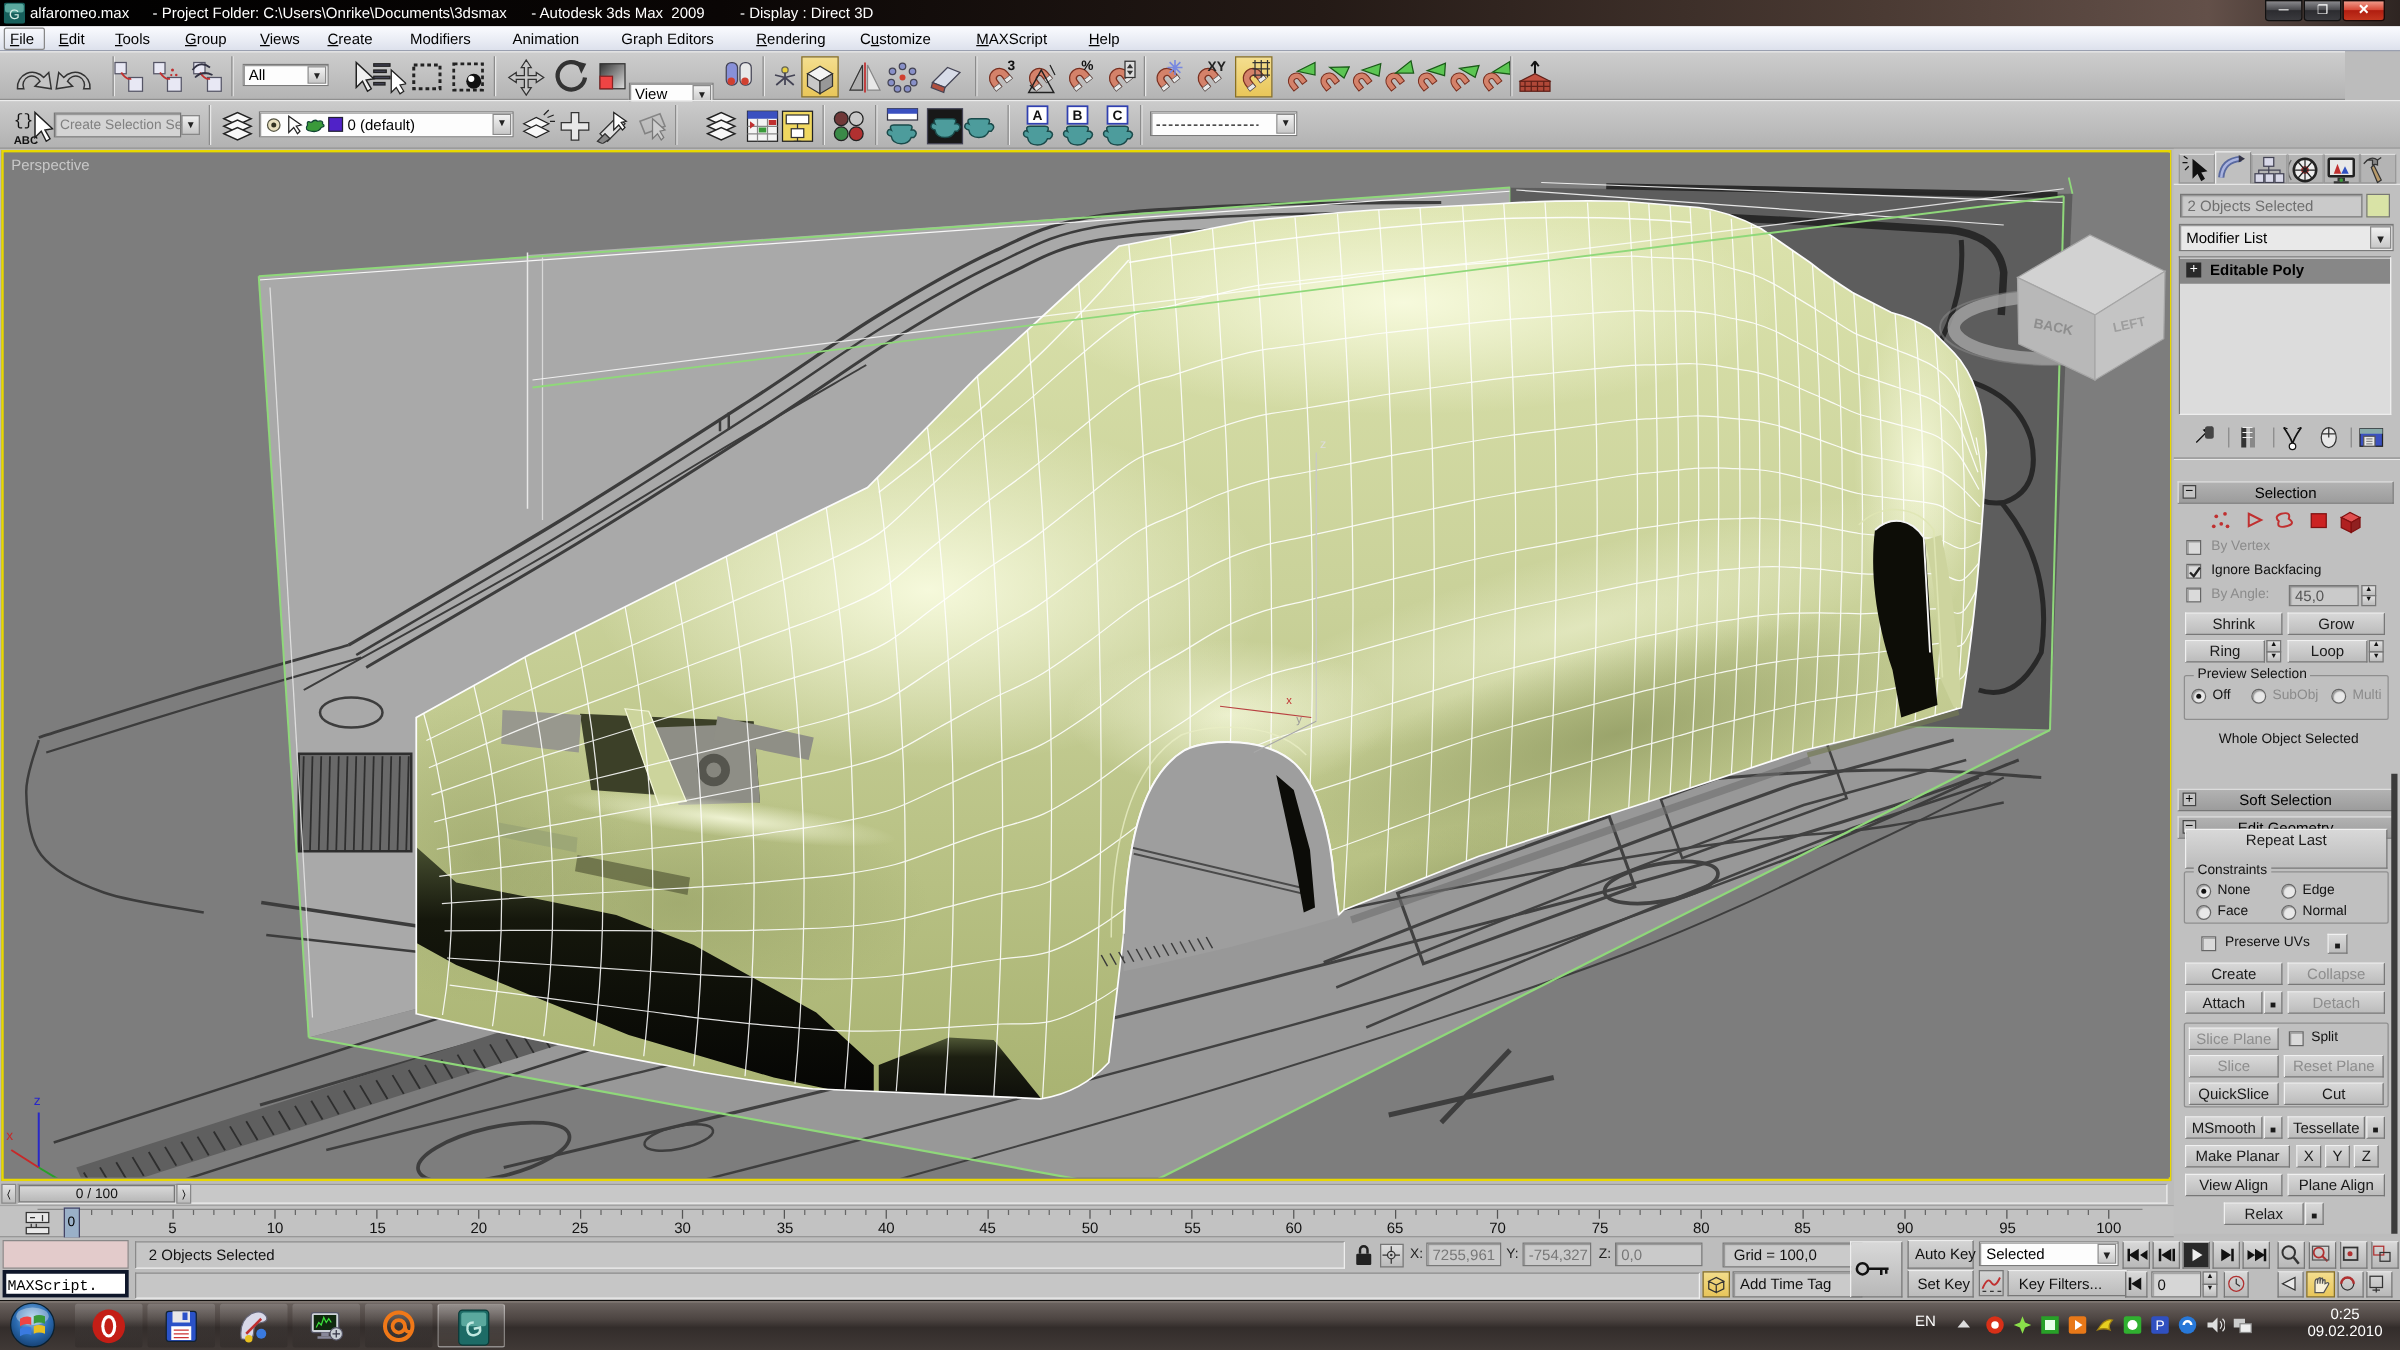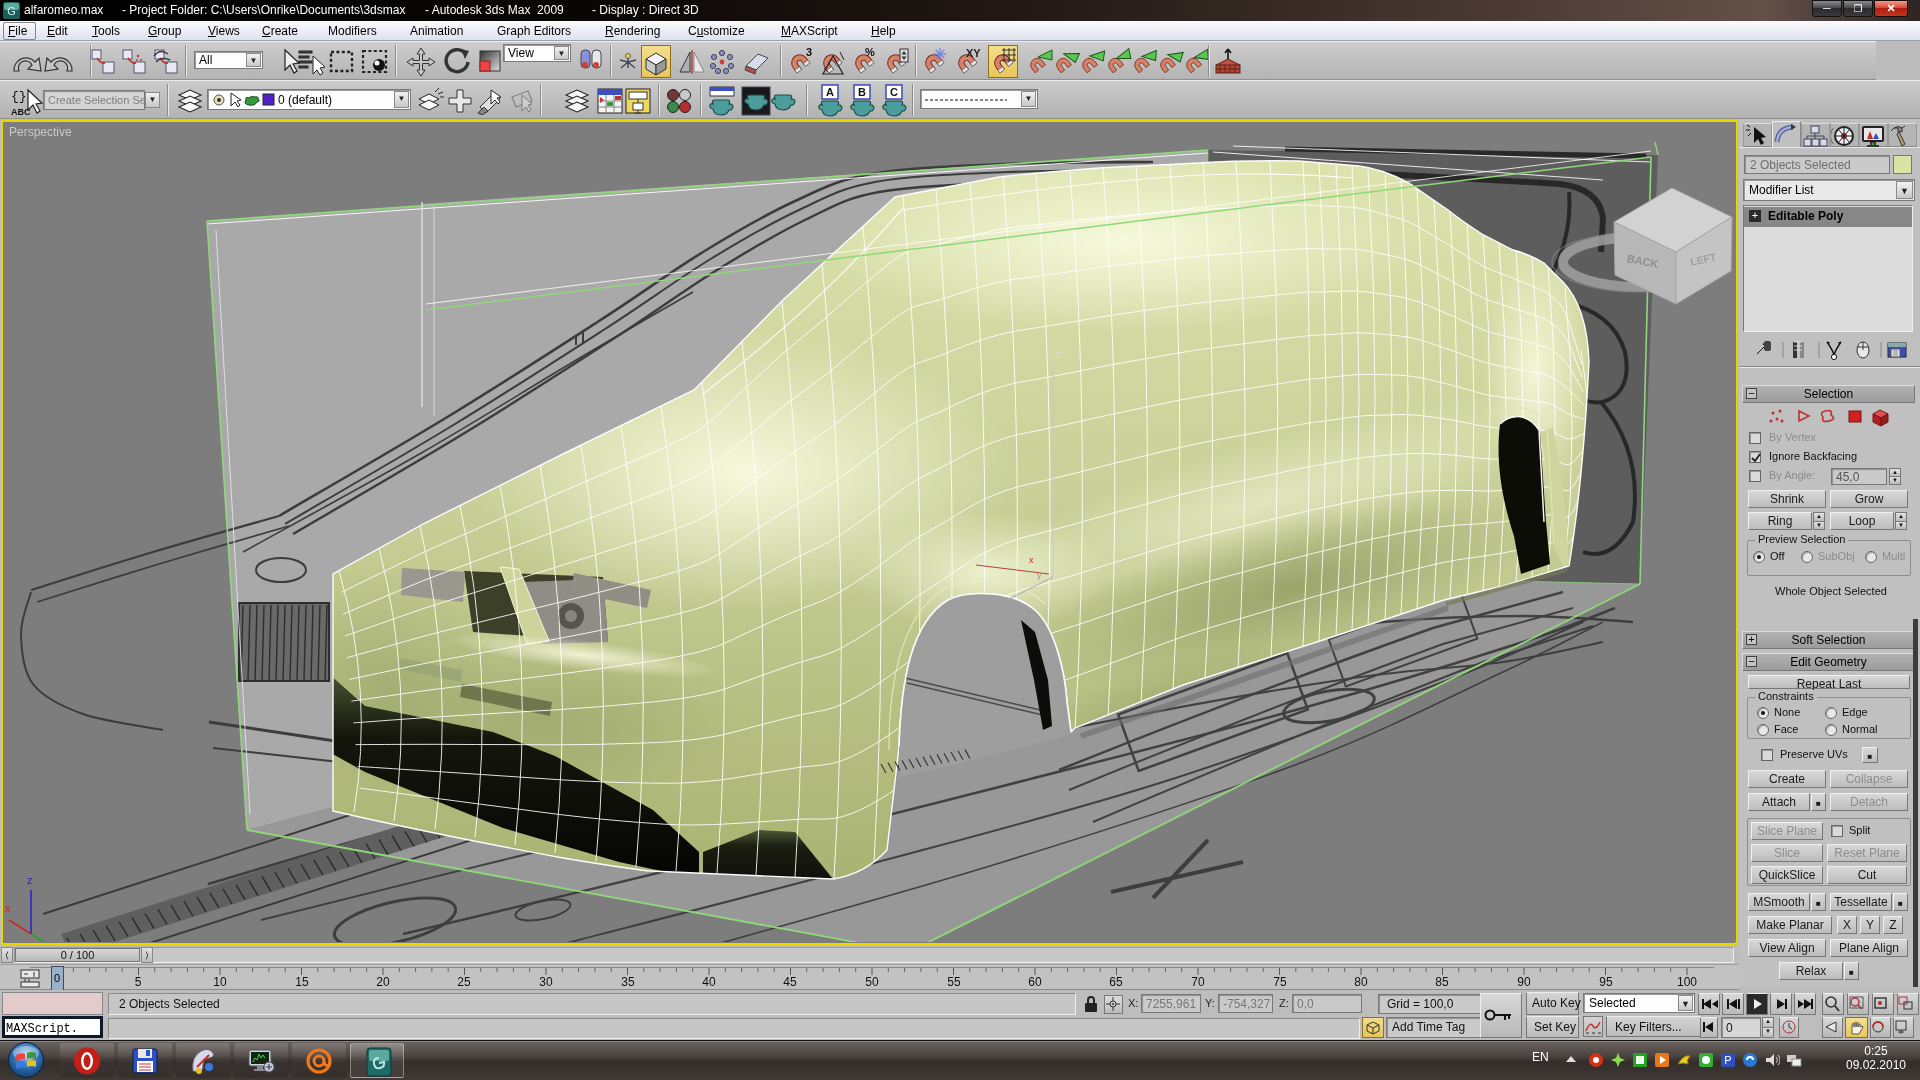--- a/index.html
+++ b/index.html
@@ -428,21 +428,21 @@
 <svg class="abs" style="left:478px;top:7px" width="26" height="26">
       <defs>
         <linearGradient id="sg1" x1="0" y1="0" x2="1" y2="1">
           <stop offset="0" stop-color="#333"></stop>
           <stop offset="1" stop-color="#ddd"></stop>
         </linearGradient>
       </defs>
       <rect x="2" y="2" width="20" height="20" fill="url(#sg1)" stroke="#333"></rect>
       <rect x="2" y="12" width="10" height="10" fill="#e44" stroke="#822"></rect>
     </svg>
-<div class="combo" style="left:503px;top:2px;width:68px;height:18px">
+<div class="combo" style="left:503px;top:24px;width:68px;height:18px">
       <span style="position:absolute;left:4px;top:1px">View</span>
       <span class="ar">▼</span>
     </div>
 <svg class="abs" style="left:578px;top:6px" width="28" height="28">
       <rect x="3" y="2" width="9" height="18" rx="4" fill="#8890d8" stroke="#445"></rect>
       <rect x="14" y="2" width="9" height="18" rx="4" fill="#e8e8e8" stroke="#445"></rect>
       <circle cx="7" cy="17" r="3" fill="#d04030"></circle>
       <circle cx="18" cy="17" r="3" fill="#d04030"></circle>
     </svg>
 <div class="sep" style="left:610px"></div>
@@ -845,21 +845,21 @@
 <div class="lbl abs" style="left:16px;top:414px;background:#c0c0c0;padding:0 3px">Preview Selection</div>
 <div class="radio on abs" style="left:14px;top:432px"></div>
 <div class="lbl abs" style="left:31px;top:431px">Off</div>
 <div class="radio abs" style="left:62px;top:432px"></div>
 <div class="lbl abs" style="left:79px;top:431px;color:#8b8b8b">SubObj</div>
 <div class="radio abs" style="left:126px;top:432px"></div>
 <div class="lbl abs" style="left:143px;top:431px;color:#8b8b8b">Multi</div>
 <div class="lbl abs" style="left:36px;top:466px">Whole Object Selected</div>
 <div class="roll abs" style="left:3px;top:512px"><b>+</b>Soft Selection</div>
 <div class="roll abs" style="left:3px;top:534px"><b>−</b>Edit Geometry</div>
-<div class="btn abs" style="left:9px;top:556px;width:162px;height:14px;line-height:16px"><span>Repeat Last</span></div>
+<div class="btn abs" style="left:9px;top:544px;width:162px;height:32px;line-height:16px"><span>Repeat Last</span></div>
 <div class="grp abs" style="left:8px;top:578px;width:164px;height:42px"></div>
 <div class="lbl abs" style="left:16px;top:571px;background:#c0c0c0;padding:0 3px">Constraints</div>
 <div class="radio on abs" style="left:18px;top:588px"></div>
 <div class="lbl abs" style="left:35px;top:587px">None</div>
 <div class="radio abs" style="left:86px;top:588px"></div>
 <div class="lbl abs" style="left:103px;top:587px">Edge</div>
 <div class="radio abs" style="left:18px;top:605px"></div>
 <div class="lbl abs" style="left:35px;top:604px">Face</div>
 <div class="radio abs" style="left:86px;top:605px"></div>
 <div class="lbl abs" style="left:103px;top:604px">Normal</div>

